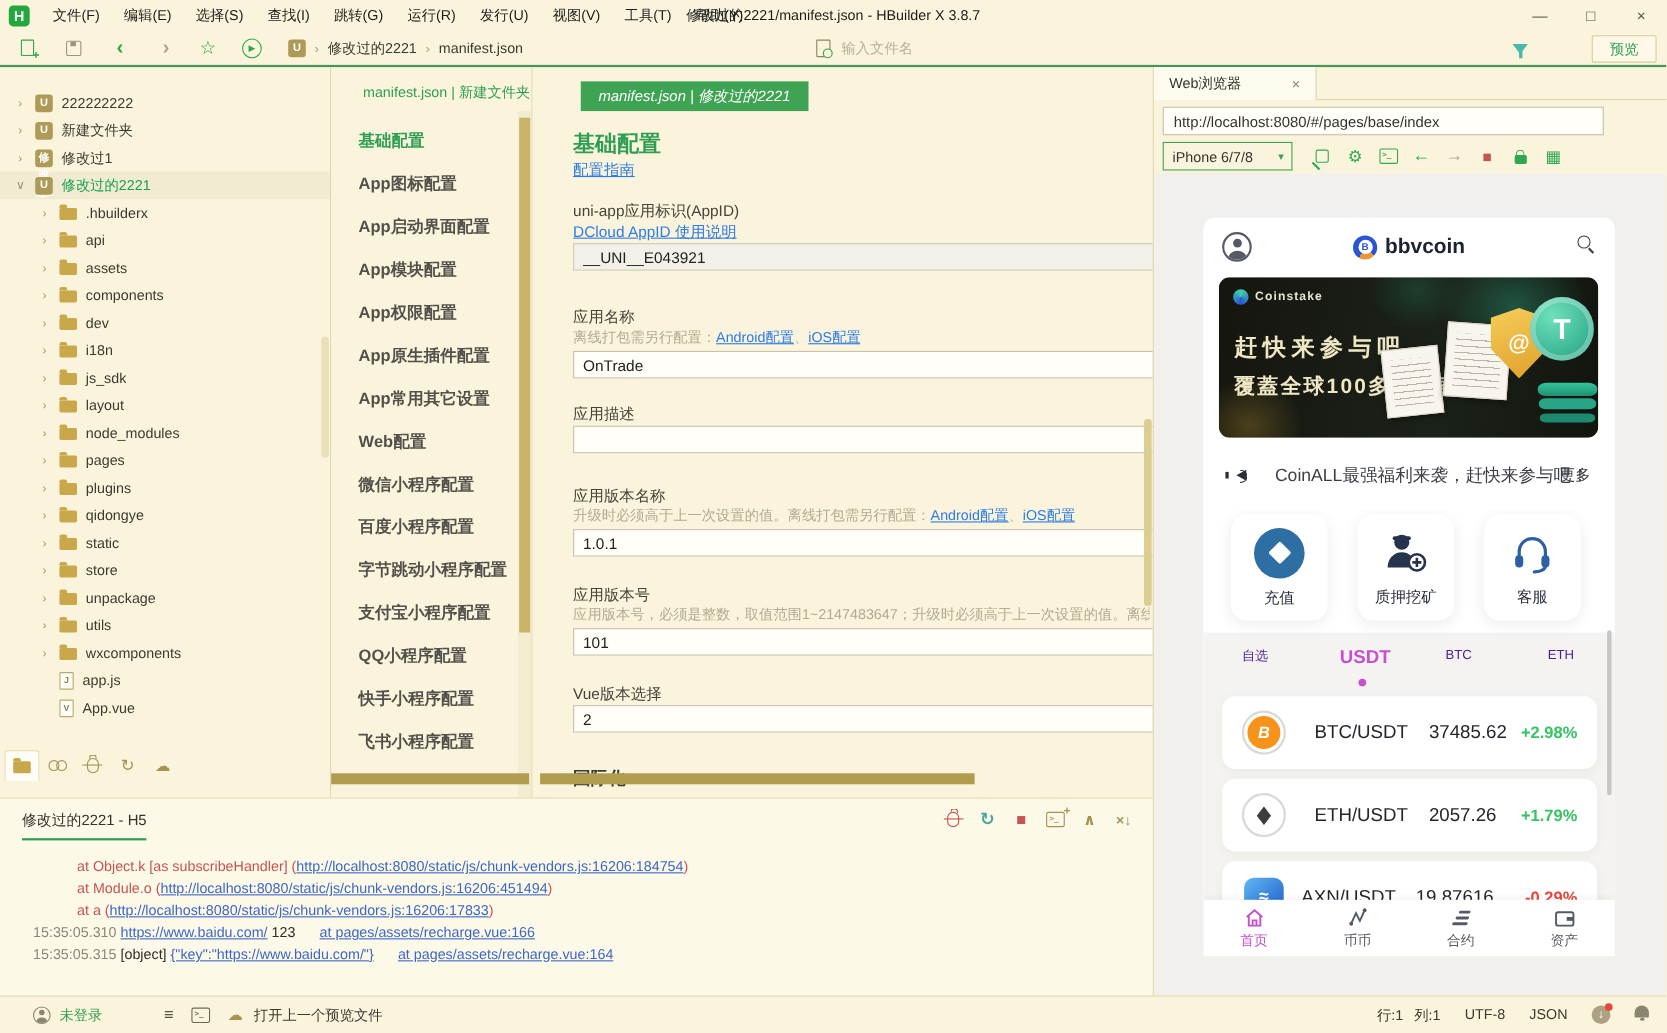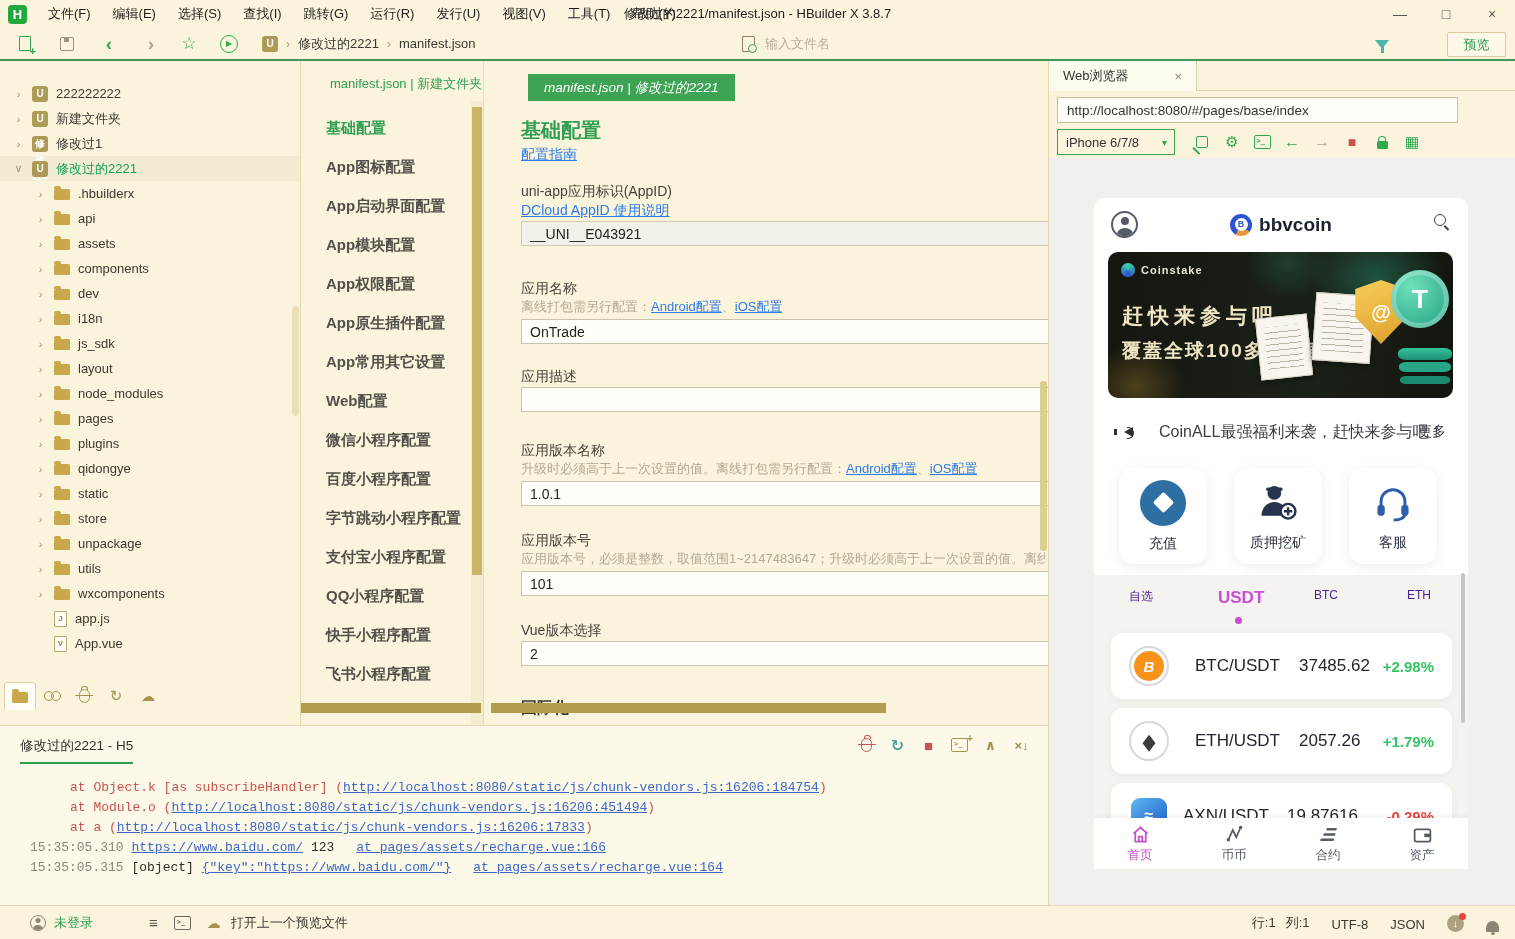--- a/index.html
+++ b/index.html
@@ -100,34 +100,34 @@
 .fhint{position:absolute;left:37px;font-size:13px;color:#B1AB94;white-space:nowrap;overflow:hidden;max-width:524px}
 .finp{position:absolute;left:37px;width:528px;height:25px;border:1px solid #C8C2AA;background:#FFFEF8;font-size:14px;color:#222;padding-left:8px;font-family:inherit;outline:none}
 .finp.gray{background:#F2F1E9;border-color:#D2CCB4}
 .vthumb2{position:absolute;right:1px;top:320px;width:7px;height:170px;background:#DCCD90;border-radius:3px}
 .hthumb2{position:absolute;left:7px;top:642px;width:395px;height:10px;background:#B29C4E}
 
 #console{position:absolute;left:0;top:725px;width:1048px;height:180px;background:#FDF9E9;border-top:1px solid #E4D9B2}
 .ctab{position:absolute;left:20px;top:11px;font-size:13.5px;color:#33322B;padding-bottom:7px;border-bottom:2px solid #2E9E52}
 .cicons{position:absolute;left:858px;top:10px;display:flex;align-items:center;gap:14px}
 .cic{width:17px;display:flex;justify-content:center;align-items:center;height:18px}
-.clines{position:absolute;left:0;top:52px;width:100%;font-family:Liberation Mono, monospace;font-size:13px;line-height:20px;white-space:nowrap}
+.clines{position:absolute;left:0;top:52px;width:100%;font-family:Liberation Sans, sans-serif;font-size:13px;line-height:20px;white-space:nowrap}
 .cl{padding-left:70px}
 .cl.log{padding-left:30px}
 .cred{color:#C75450}
 .clink{color:#3D68C5;text-decoration:underline;cursor:pointer}
 .ctime{color:#8C8878}
 .cdark{color:#2F2E27}
 .catlink{margin-left:22px}
 
 #statusbar{position:absolute;left:0;top:905px;width:1515px;height:34px;border-top:1px solid #E4D9B2;display:flex;align-items:center}
 .sleft{display:flex;align-items:center}
 .slogin{color:#2E9E52;margin-left:8px}
 .sopen{margin-left:10px;color:#3A3A33}
-.sright{position:absolute;right:16px;display:flex;align-items:flex-end;gap:22px;color:#3A3A33}
+.sright{position:absolute;right:16px;display:flex;align-items:flex-start;gap:22px;color:#3A3A33}
 
 #rightpanel{position:absolute;left:1048px;top:61px;width:467px;height:844px;border-left:1px solid #E2D7B0}
 .rtabbar{position:absolute;left:0;top:0;width:467px;height:30px;border-bottom:1px solid #DCD2AC}
 .rtab{position:absolute;left:0;top:0;height:30px;width:148px;background:#FDFAEE;border-right:1px solid #DCD2AC;display:flex;align-items:center;padding:0 14px;justify-content:space-between;font-size:13px;color:#33322B}
 .rtabclose{color:#8B8570;font-size:13px}
 .urlrow{position:absolute;left:8px;top:36px;width:401px;height:26px}
 .urlrow input{width:100%;height:100%;border:1px solid #C9BF9C;background:#FFFEF8;font-size:13.5px;color:#333;padding-left:9px;font-family:inherit;outline:none}
 .devrow{position:absolute;left:8px;top:68px;width:452px;height:26px;display:flex;align-items:center}
 .devsel{width:118px;height:26px;border:1px solid #3FA354;font-size:13px;color:#333;display:flex;align-items:center;justify-content:space-between;padding:0 7px 0 8px;background:#FBF4DC}
 .devsel .caret{color:#2FA84F;font-size:10px}

